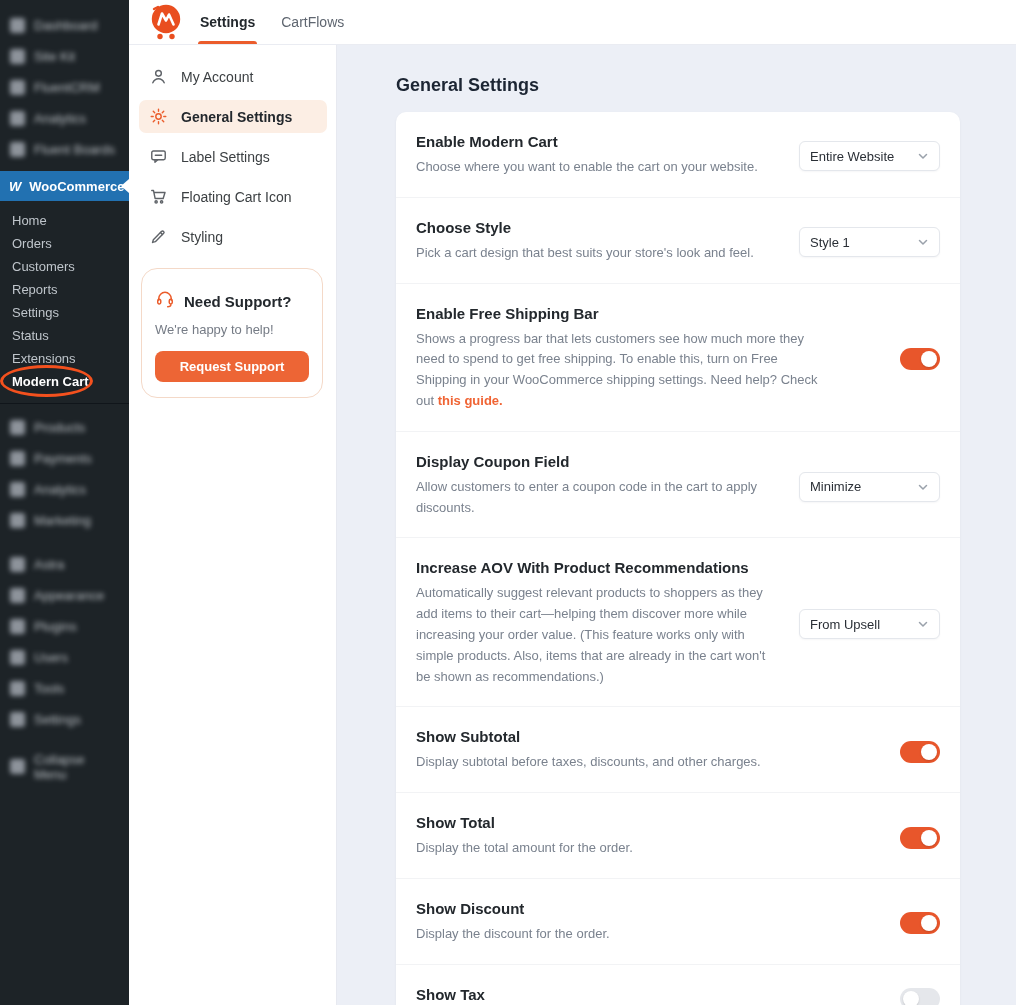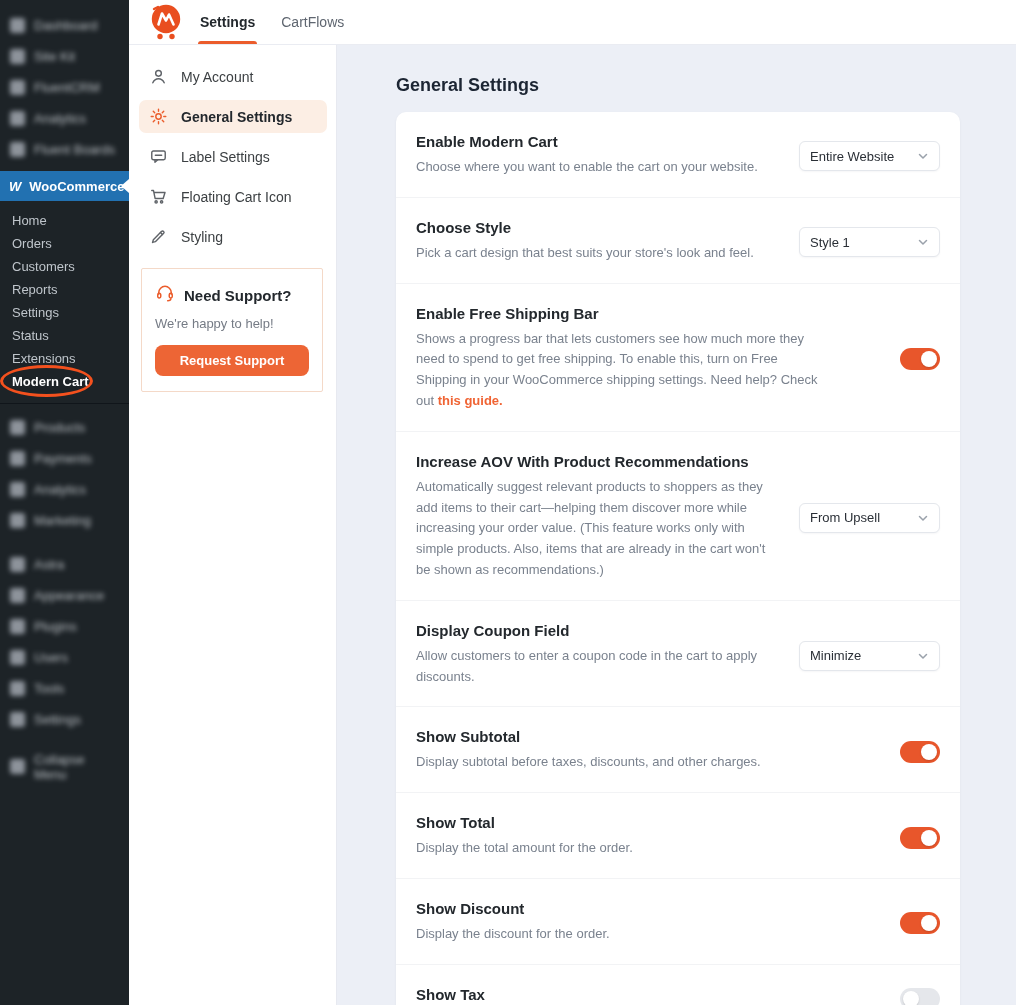--- a/index.html
+++ b/index.html
@@ -41,21 +41,21 @@
   .notif-badge { position:absolute; top:-6px; right:-6px; min-width:16px; height:16px; border-radius:50%; background:#E8403F; color:#fff; font-size:10px; font-weight:700; display:flex; align-items:center; justify-content:center; }
 
   
   .pnav { position:absolute; left:129px; top:60px; width:208px; z-index:3; padding:0 10px; }
   .pnav-item { display:flex; align-items:center; gap:13px; padding:7px 10px; margin-bottom:7px; border-radius:7px; font-size:14px; color:#3C4043; cursor:pointer; }
   .pnav-item .nico { width:19px; height:19px; color:#5F6368; flex:0 0 19px; }
   .pnav-item.active { background:#FCEEE4; color:#23282D; font-weight:600; }
   .pnav-item.active .nico { color:#EB5C2B; }
 
   
-  .support { position:absolute; left:141px; top:268px; width:182px; background:#fff; border:1px solid #F4D9C8; border-radius:2px; padding:14px 13px 15px; z-index:3; }
+  .support { position:absolute; left:141px; top:268px; width:182px; background:#fff; border:1px solid #F4D9C8; border-radius:16px; padding:20px 13px 15px; z-index:3; }
   .support-head { display:flex; align-items:center; gap:9px; margin-bottom:9px; }
   .support-title { font-size:15px; font-weight:700; color:#23282D; }
   .support-sub { font-size:13px; color:#757B85; margin-bottom:14px; }
   .support-btn { width:100%; height:31px; background:#ED6535; color:#fff; font-size:13px; font-weight:700; border:none; border-radius:8px; cursor:pointer; font-family:"Liberation Sans", sans-serif; }
 
   
   .main { position:absolute; left:337px; top:45px; right:0; bottom:0; background:#ECEFF6; padding:30px 0 0 59px; }
   .page-title { font-size:18px; font-weight:700; color:#1C2533; margin-bottom:16px; }
   .card { width:564px; background:#fff; border-radius:10px; box-shadow:0 1px 3px rgba(16,24,40,.05); }
   .row { display:flex; align-items:center; justify-content:space-between; padding:21px 20px 19px; border-bottom:1px solid #F2F3F5; }
@@ -285,46 +285,46 @@
         <div class="row-title">Enable Free Shipping Bar</div>
         <div class="row-desc"><span>Shows a progress bar that lets customers see how much more they need to spend to get free shipping. To enable this, turn on Free Shipping in your WooCommerce shipping settings. Need help? Check out </span><a class="link">this guide.</a></div>
       </div>
       <div class="toggle on">
           <div class="knob"></div>
         </div>
     </div>
 
     <div class="row">
       <div class="row-text">
+        <div class="row-title">Display Coupon Field</div>
+        <div class="row-desc">Allow customers to enter a coupon code in the cart to apply discounts.</div>
+      </div>
+      <div class="select">
+        <span>Minimize</span>
+        <svg width="12" height="12" viewBox="0 0 12 12">
+            <path d="M2.5 4.5 L6 8 L9.5 4.5" fill="none" stroke="#9AA1AB" stroke-width="1.5" stroke-linecap="round" stroke-linejoin="round"></path>
+          </svg>
+      </div>
+    </div>
+
+    <div class="row">
+      <div class="row-text">
         <div class="row-title">Increase AOV With Product Recommendations</div>
         <div class="row-desc">Automatically suggest relevant products to shoppers as they add items to their cart—helping them discover more while increasing your order value. (This feature works only with simple products. Also, items that are already in the cart won't be shown as recommendations.)</div>
       </div>
       <div class="select">
         <span>From Upsell</span>
         <svg width="12" height="12" viewBox="0 0 12 12">
             <path d="M2.5 4.5 L6 8 L9.5 4.5" fill="none" stroke="#9AA1AB" stroke-width="1.5" stroke-linecap="round" stroke-linejoin="round"></path>
           </svg>
       </div>
     </div>
 
     <div class="row">
       <div class="row-text">
-        <div class="row-title">Display Coupon Field</div>
-        <div class="row-desc">Allow customers to enter a coupon code in the cart to apply discounts.</div>
-      </div>
-      <div class="select">
-        <span>Minimize</span>
-        <svg width="12" height="12" viewBox="0 0 12 12">
-            <path d="M2.5 4.5 L6 8 L9.5 4.5" fill="none" stroke="#9AA1AB" stroke-width="1.5" stroke-linecap="round" stroke-linejoin="round"></path>
-          </svg>
-      </div>
-    </div>
-
-    <div class="row">
-      <div class="row-text">
         <div class="row-title">Show Subtotal</div>
         <div class="row-desc">Display subtotal before taxes, discounts, and other charges.</div>
       </div>
       <div class="toggle on">
           <div class="knob"></div>
         </div>
     </div>
 
     <div class="row">
       <div class="row-text">

